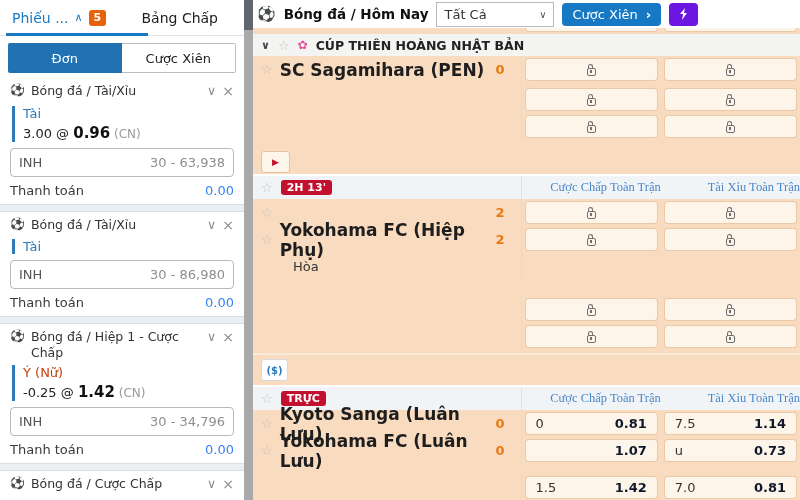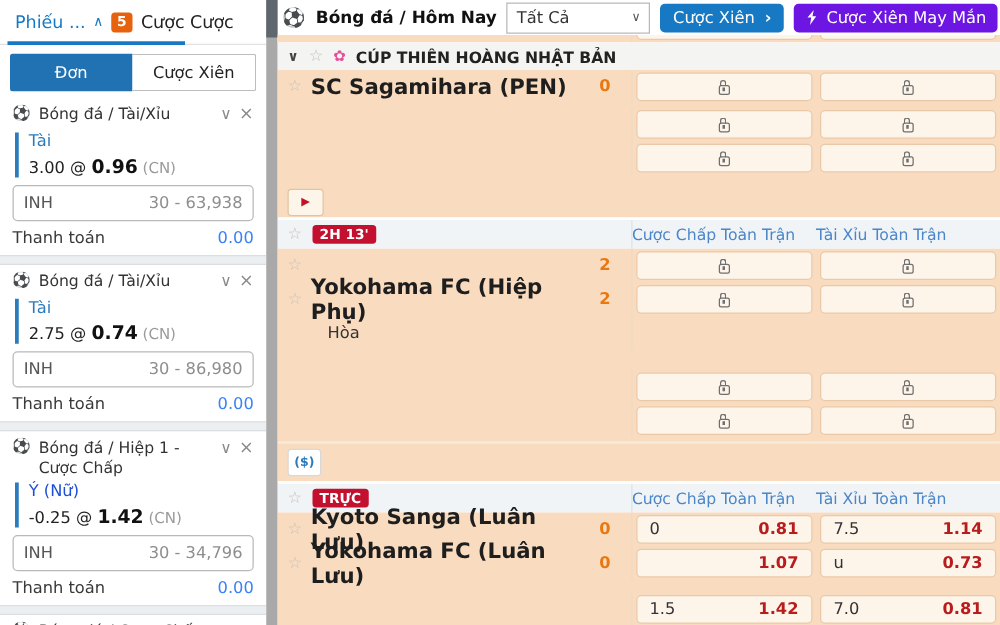--- a/index.html
+++ b/index.html
@@ -1,21 +1,21 @@
 <!DOCTYPE html>
 <html><head>
 <meta charset="utf-8">
 <style>
   html,body{margin:0;padding:0;}
   body{width:800px;height:500px;overflow:hidden;background:#fff;
        font-family:"DejaVu Sans","Liberation Sans",sans-serif;font-size:13px;color:#222;}
   .app{display:flex;width:800px;height:500px;}
 
   
-  aside{width:213px;height:500px;background:#fff;overflow:hidden;flex:none;}
+  aside{width:244px;height:500px;background:#fff;overflow:hidden;flex:none;}
   .tabs{height:36px;border-bottom:1px solid #e2e2e2;display:flex;align-items:center;
         padding:0 12px;position:relative;box-sizing:border-box;}
   .tab-active{color:#1779c4;font-size:14px;display:flex;align-items:center;gap:6px;cursor:pointer;}
   .chevup{font-size:11px;color:#1779c4;}
   .badge5{background:#e8620d;color:#fff;border-radius:3px;font-size:11px;font-weight:700;
           padding:0 5px;height:16px;line-height:16px;}
   .tab-inactive{margin-left:auto;color:#222;font-size:14px;padding-right:14px;cursor:pointer;}
   .underline{position:absolute;left:6px;bottom:-1px;width:142px;height:3px;background:#1779c4;}
   .toggle{margin:7px 8px 5px 8px;display:flex;height:30px;}
   .opt1{flex:1;background:#2172b2;color:#fff;display:flex;align-items:center;justify-content:center;
@@ -23,21 +23,21 @@
   .opt2{flex:1;background:#fff;border:1px solid #bdbdbd;border-left:none;color:#222;display:flex;
         align-items:center;justify-content:center;font-size:13px;border-radius:0 2px 2px 0;cursor:pointer;}
   .card{padding:5px 10px 3px 10px;}
   .card-head{display:flex;align-items:flex-start;gap:6px;font-size:12.5px;color:#333;line-height:1.25;}
   .card-head .ball{font-size:12px;}
   .mkt{flex:1;}
   .chev,.close{color:#8a8a8a;cursor:pointer;}
   .close{font-size:14px;}
   .selblock{border-left:3px solid #2b7bbd;padding-left:8px;margin:5px 0 2px 2px;}
   .selrow{display:flex;align-items:center;font-size:13px;}
-  .sel-blue{color:#2b7bbd;} .sel-orange{color:#1d4ed8;text-align:right;}
+  .sel-blue{color:#2b7bbd;} .sel-orange{color:#c2410c;text-align:right;}
   .oddsline{font-size:13px;color:#222;margin-top:3px;}
   .oddsline b{font-size:15px;color:#111;}
   .tag{color:#9a9a9a;font-size:12px;}
   .stake{height:27px;border:1px solid #b9b9b9;border-radius:4px;display:flex;
          justify-content:space-between;align-items:center;padding:0 8px;margin:6px 0 5px 0;
          font-size:13px;color:#555;background:#fff;}
   .range{color:#8e8e8e;}
   .payrow{display:flex;justify-content:space-between;font-size:13px;color:#3a3a3a;padding:1px 0 3px 0;}
   .payval{color:#3b82f6;}
   .divider{height:6px;background:#eceff1;border-top:1px solid #dcdfe1;border-bottom:1px solid #dcdfe1;}
@@ -64,35 +64,35 @@
   .cliprow .inner{transform:translateY(-21px);}
   .league{height:22px;background:#f4f4f2;display:flex;align-items:center;gap:8px;padding-left:8px;
           font-weight:600;font-size:12.5px;color:#222;}
   .league .lchev{font-size:11px;color:#444;}
   .star{color:#c9c2ba;font-size:13px;cursor:pointer;}
   .flower{color:#e5509a;font-size:12px;}
 
   .band{height:23px;background:#f1f4f7;display:flex;align-items:center;}
   .band .binfo{width:283px;display:flex;align-items:center;gap:8px;padding-left:8px;box-sizing:border-box;}
   .band .bcols{width:295px;display:flex;border-left:1px solid #dfe2e5;height:100%;align-items:center;}
-  .collabel{flex:1;text-align:left;color:#4a86c8;font-size:12.5px;}
+  .collabel{flex:1;text-align:right;color:#4a86c8;font-size:12.5px;font-family:Liberation Serif, serif;}
   .rbadge{background:#c3102f;color:#fff;font-weight:700;font-size:11px;padding:1px 6px;border-radius:3px;}
 
   .peach{background:#f9dcc0;}
   .mrow{height:27px;display:flex;align-items:center;}
   .minfo{width:283px;display:flex;align-items:center;gap:7px;padding-left:8px;box-sizing:border-box;height:100%;}
   .mcols{width:295px;display:flex;border-left:1px solid #ecd9c2;height:100%;align-items:center;}
   .tname{font-weight:700;font-size:17px;color:#1e1e1e;}
   .score{color:#e87912;font-weight:700;margin-left:auto;margin-right:16px;font-size:13px;}
   .drawlbl{padding-left:32px;color:#333;font-size:13px;}
   .cell{flex:1;height:21px;margin:2px 4px;background:#fdf5ea;border-radius:3px;display:flex;
         align-items:center;padding:0 10px;box-sizing:border-box;
         box-shadow:0 0 0 1px rgba(196,156,112,.28);cursor:pointer;}
   .cell.locked{justify-content:center;cursor:default;}
-  .cv-l{color:#333;font-size:13px;} .cv-r{margin-left:auto;font-weight:700;color:#b91c1c;font-size:13px;}
+  .cv-l{color:#333;font-size:13px;} .cv-r{margin-left:auto;font-weight:700;color:#0f172a;font-size:13px;}
   .lockicon{display:inline-block;width:9px;height:8px;border:1.5px solid #6f6f6f;border-radius:2px;
             position:relative;margin-top:5px;box-sizing:border-box;}
   .lockicon::before{content:"";position:absolute;top:-5px;left:0.5px;width:5px;height:5px;
             border:1.5px solid #6f6f6f;border-bottom:none;border-radius:4px 4px 0 0;box-sizing:border-box;}
   .lockicon::after{content:"";position:absolute;top:1px;left:2.6px;width:1.4px;height:3px;background:#6f6f6f;}
   .spacer3{height:3px;} .spacer10{height:10px;} .spacer16{height:16px;}
   .whitegap{height:2px;background:#fff;}
   .playrow{height:24px;display:flex;align-items:center;padding-left:8px;}
   .playbtn{width:27px;height:20px;background:#fdf5ea;border:1px solid #e0c5a2;border-radius:3px;
            display:flex;align-items:center;justify-content:center;cursor:pointer;}
@@ -107,21 +107,21 @@
 
 <div class="app">
 
   <aside>
     <div class="tabs">
       <div class="tab-active">
         <span>Phiếu ...</span>
         <span class="chevup">∧</span>
         <span class="badge5">5</span>
       </div>
-      <div class="tab-inactive">Cược Cược</div>
+      <div class="tab-inactive">Bảng Chấp</div>
       <div class="underline"></div>
     </div>
     <div class="toggle">
       <div class="opt1">Đơn</div>
       <div class="opt2">Cược Xiên</div>
     </div>
     <div id="bets">
         <div class="card">
           <div class="card-head">
             <span class="ball">⚽</span>
@@ -149,21 +149,20 @@
           <div class="card-head">
             <span class="ball">⚽</span>
             <span class="mkt">Bóng đá / Tài/Xỉu</span>
             <span class="chev">∨</span>
             <span class="close">×</span>
           </div>
           <div class="selblock">
             <div class="selrow">
               <span class="sel-blue">Tài</span>
             </div>
-            <div class="oddsline"><span>2.75 @ </span><b>0.74</b><span class="tag"> (CN)</span></div>
           </div>
           <div class="stake">
             <span>INH</span>
             <span class="range">30 - 86,980</span>
           </div>
           <div class="payrow">
             <span>Thanh toán</span>
             <span class="payval">0.00</span>
           </div>
         </div>
@@ -215,21 +214,20 @@
         <span class="chev">∨</span>
       </div>
       <div class="btn-parlay">
         <span>Cược Xiên</span>
         <span class="arr">›</span>
       </div>
       <div class="btn-lucky">
         <svg width="11" height="12" viewBox="0 0 11 12">
             <polygon points="7,0 2,6 5,6 4,12 9,5 6,5" fill="#ffffff"></polygon>
           </svg>
-        <span>Cược Xiên May Mắn</span>
       </div>
     </div>
     <div id="content">
         <div class="cliprow">
           <div class="inner peach">
             <div class="mrow">
               <div class="minfo">
                 <span class="score"></span>
               </div>
               <div class="mcols">

